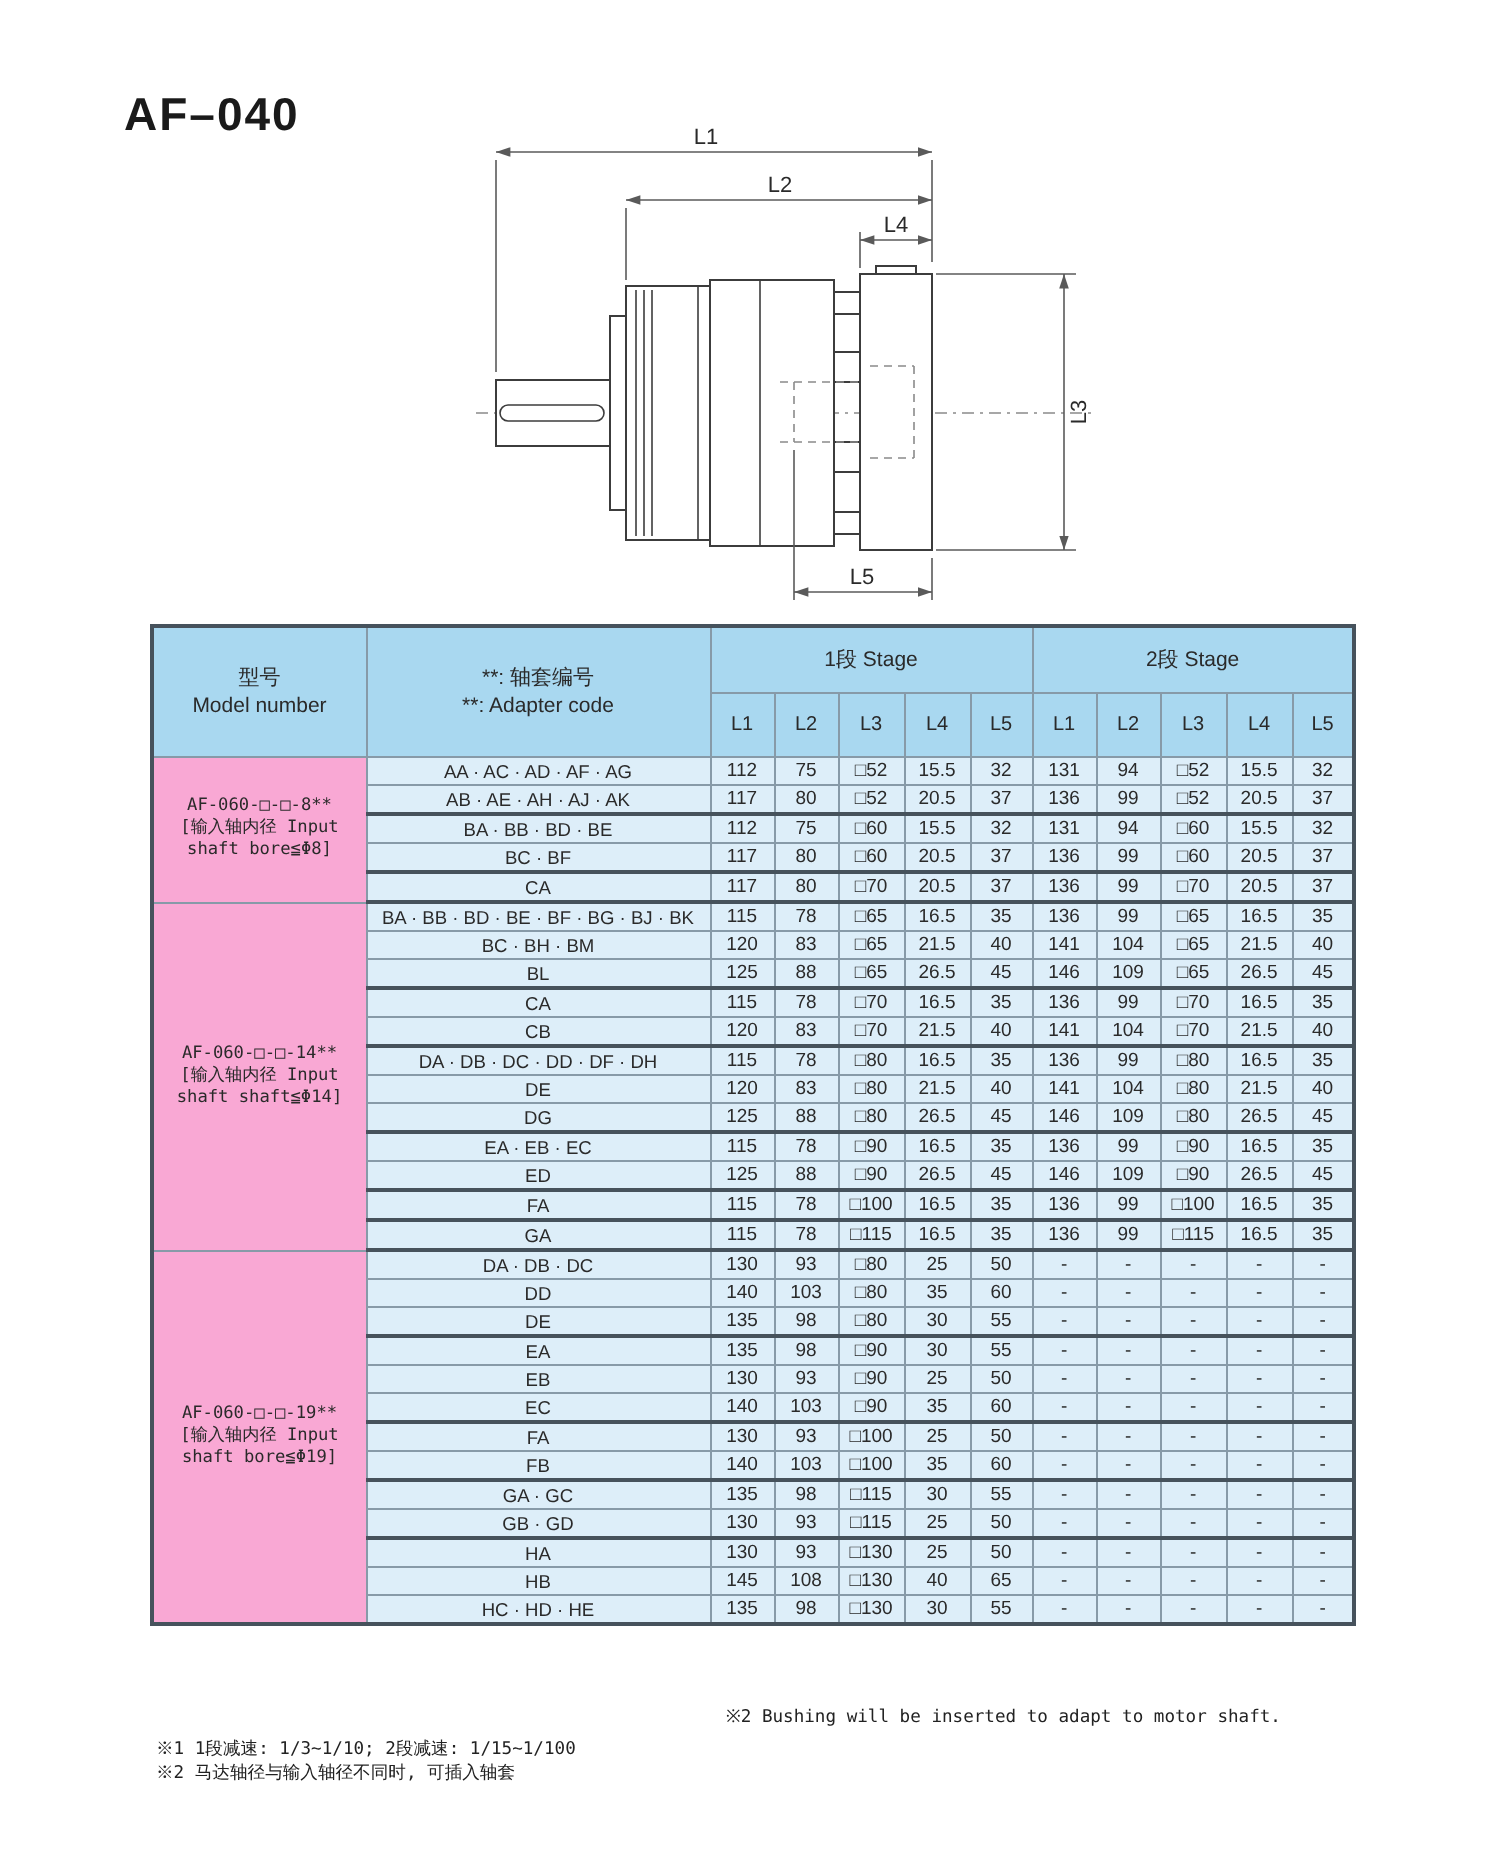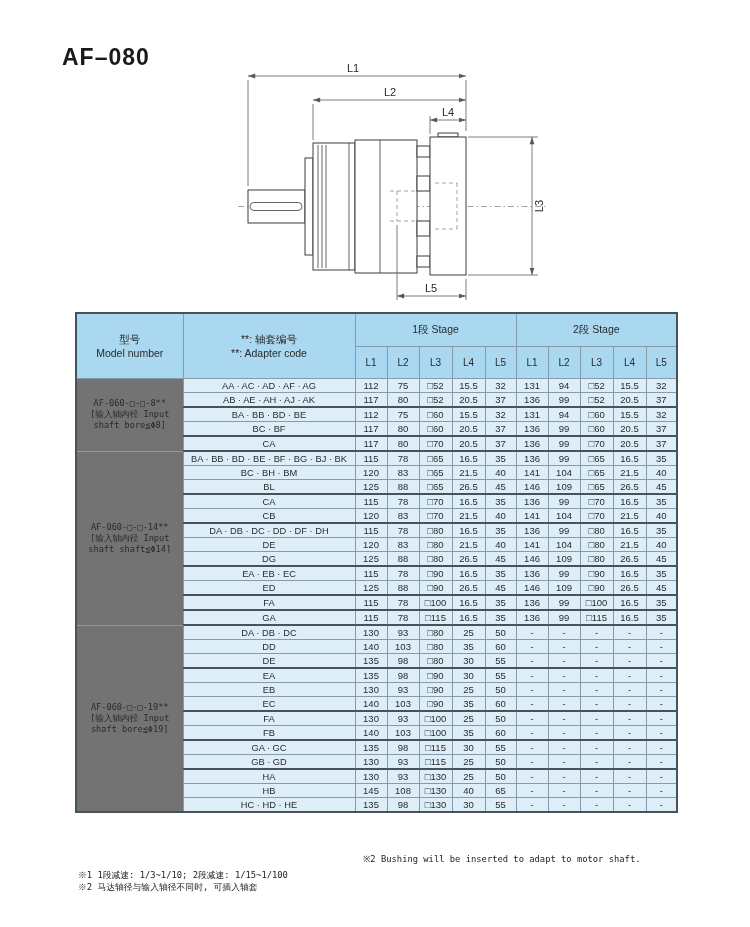--- a/index.html
+++ b/index.html
@@ -22,21 +22,21 @@
   table.spec th, table.spec td{
     border:1px solid #879aa8;padding:0;text-align:center;
     overflow:hidden;white-space:nowrap;
   }
   table.spec{border:2px solid #46525c;}
   th.hdr{background:#a9d8f0;font-weight:normal;}
   th.hdr-big{height:32px;font-size:10.5px;}
   th.hdr-dim{height:31px;font-size:10px;}
   th.model-h div, th.adapter-h div{line-height:14px;}
   td.model-cell{
-    background:#737373;font-family:"DejaVu Sans Mono", monospace;
+    background:#f9a8d4;font-family:"DejaVu Sans Mono", monospace;
     font-size:8.6px;text-align:left;padding-left:5px;line-height:11px;
     border-right:2px solid #46525c;
   }
   th.model-h{border-right:2px solid #46525c;}
   th.adapter-h, td.code-cell{border-right:2px solid #46525c;}
   th.stage-end, td.stage-end{border-right:2px solid #46525c;}
   td.code-cell, td.num-cell{background:#ddeef9;height:13px;}
   td.code-cell{font-size:9.3px;}
   tr.cluster-end td{border-bottom:2px solid #46525c;}
   tr.group-end td{border-bottom:2.5px solid #46525c;}
@@ -47,21 +47,21 @@
   svg .outline{stroke:#3c3c3c;stroke-width:1;fill:#ffffff;}
   svg .thin{stroke:#3c3c3c;stroke-width:0.8;fill:none;}
   svg .dim{stroke:#5a5a5a;stroke-width:0.8;fill:none;}
   svg .dash{stroke:#8a8a8a;stroke-width:0.8;fill:none;stroke-dasharray:6 3 1.5 3;}
   svg .dash2{stroke:#8a8a8a;stroke-width:0.8;fill:none;stroke-dasharray:4 3;}
   svg text{font-family:"Liberation Sans", sans-serif;font-size:11px;fill:#2a2a2a;}
 </style>
 </head>
 <body>
 
-<div class="page-title">AF–080</div>
+<div class="page-title">AF–040</div>
 
 <svg class="drawing" viewBox="0 0 330 252" xmlns="http://www.w3.org/2000/svg">
   <defs>
     <marker id="arrR" markerWidth="10" markerHeight="8" refX="9" refY="4" orient="auto">
       <path d="M0,1 L9,4 L0,7 Z" fill="#5a5a5a"></path>
     </marker>
     <marker id="arrL" markerWidth="10" markerHeight="8" refX="0" refY="4" orient="auto">
       <path d="M9,1 L0,4 L9,7 Z" fill="#5a5a5a"></path>
     </marker>
   </defs>

